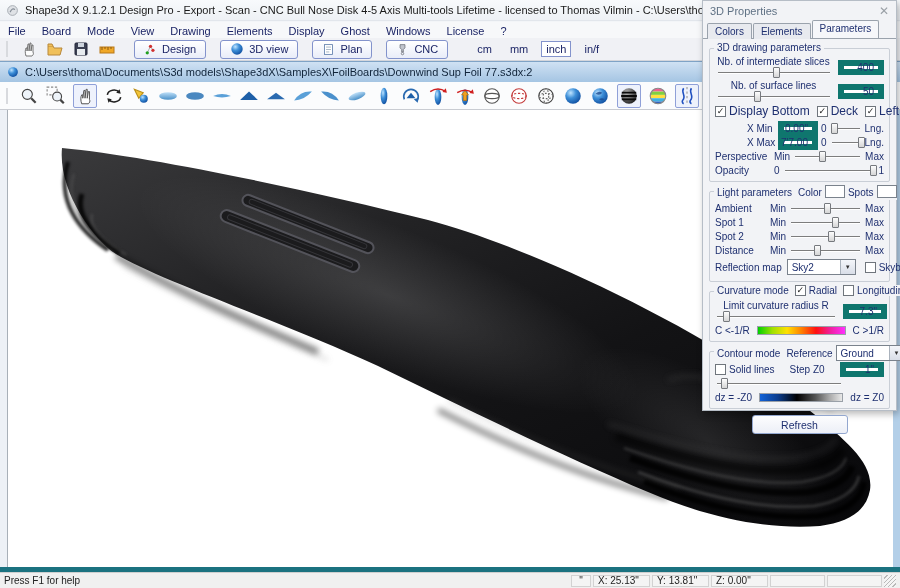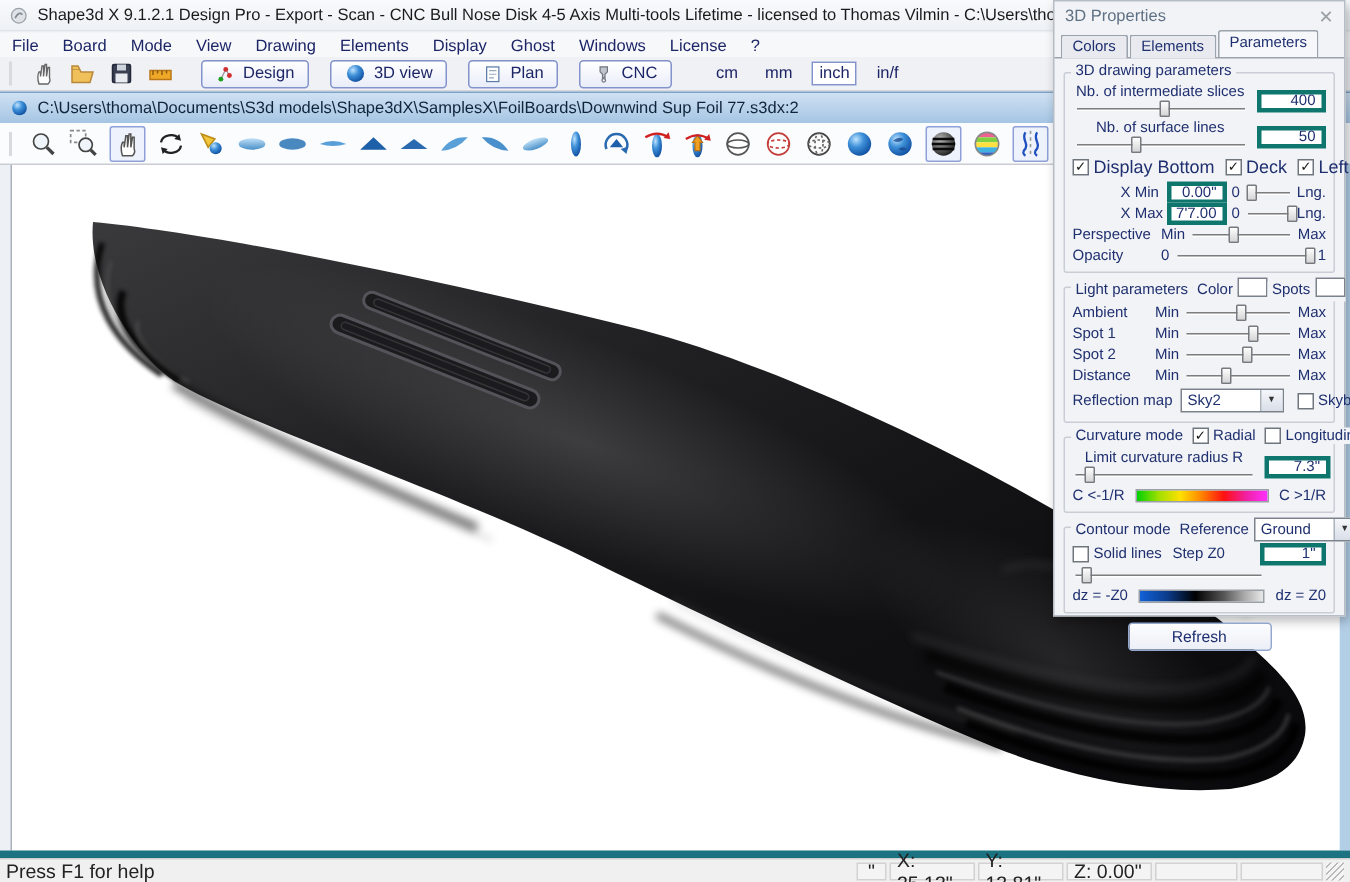--- a/index.html
+++ b/index.html
@@ -24,38 +24,38 @@
   .ti { width:20px; height:20px; display:inline-block; }
   .ibox { border:1px solid #8fa0d8; background:#eef2fc; border-radius:2px; padding:1px; display:inline-flex; }
 
   
   .frame-left { position:absolute; left:0; top:110px; width:8px; height:457px; background:#edf1f6; border-right:1px solid #a8b0b8; }
   .frame-right { position:absolute; left:893px; top:110px; width:7px; height:457px; background:#b3cfe8; }
   .viewport { position:absolute; left:8px; top:110px; width:885px; height:457px; background:#ffffff; }
   .teal-strip { position:absolute; left:0; top:567px; width:900px; height:5px; background:#1b7280; }
 
   
-  .statusbar { position:absolute; left:0; top:572px; width:900px; height:16px; background:#f0f0f0; border-top:1px solid #cfcfcf; display:flex; align-items:center; font-size:13px; color:#222; padding:0 4px; }
+  .statusbar { position:absolute; left:0; top:572px; width:900px; height:16px; background:#f0f0f0; border-top:1px solid #cfcfcf; display:flex; align-items:center; font-size:10px; color:#222; padding:0 4px; }
   .scell { border:1px solid #d2d2d2; height:12px; display:flex; align-items:center; padding:0 4px; margin-left:2px; background:#f4f4f4; }
   .sgrip { width:12px; height:12px; margin-left:2px; background:repeating-linear-gradient(135deg,#f4f4f4 0 2px,#b9b9b9 2px 3px); }
 
   
   .panel { position:absolute; left:702px; top:0; width:195px; height:411px; background:#f2f3f6; border:1px solid #b6bdc6; box-shadow:2px 3px 7px rgba(0,0,0,.28); z-index:20; color:#1f3070; font-size:10px; }
   .phead { height:20px; display:flex; align-items:center; padding:0 7px; color:#5f7184; font-size:11px; }
   .pclose { margin-left:auto; color:#9aa0a6; font-size:12px; }
   .tabs { display:flex; align-items:flex-end; padding:0 4px; border-bottom:1px solid #9aa2ac; height:18px; }
   .tab { border:1px solid #9aa2ac; border-bottom:none; background:#e8eaef; padding:2px 7px 2px; margin-right:1px; border-radius:2px 2px 0 0; position:relative; top:1px; }
   .tab.active { background:#f6f7fa; padding-bottom:4px; z-index:2; top:0; }
   .grp { position:relative; border:1px solid #c9ced6; border-radius:2px; margin:9px 6px 0; padding:7px 5px 4px; }
   .grp-head { position:absolute; top:-7px; left:4px; right:4px; display:flex; align-items:center; justify-content:space-between; pointer-events:none; }
   .grp-head > * { background:#f2f3f6; padding:0 3px; pointer-events:auto; white-space:nowrap; }
   .prow { display:flex; align-items:center; gap:3px; height:14px; white-space:nowrap; }
   .dual { display:flex; align-items:center; gap:6px; margin-bottom:2px; }
   .col { flex:1; display:flex; flex-direction:column; align-items:center; }
-  .inp { background:#fff; border:3px solid #0f766e; height:15px; min-width:40px; display:flex; align-items:center; justify-content:flex-end; padding:0 4px; color:#1f3070; }
+  .inp { background:#fff; border:6px solid #0f766e; height:15px; min-width:40px; display:flex; align-items:center; justify-content:flex-end; padding:0 4px; color:#1f3070; }
   .w46 { width:46px; } .w40 { width:40px; min-width:40px; } .w44 { width:44px; min-width:44px; }
   .lbl28 { width:28px;margin-left:32px; } .lbl56 { width:56px; } .lbl52 { width:52px; }
   .fs9 { font-size:12px; }
   .sld { position:relative; flex:1; height:11px; }
   .sld i { position:absolute; left:2px; right:2px; top:5px; height:1px; background:#7d7d7d; box-shadow:0 1px 0 #fff; }
   .sld b { position:absolute; top:0; width:7px; height:11px; background:linear-gradient(#fdfdfd,#d5d5d5); border:1px solid #76797e; border-radius:1px; margin-left:-3px; }
   .cb { width:11px; height:11px; background:#fff; border:1px solid #6f757c; display:inline-flex; align-items:center; justify-content:center; font-size:9px; color:#1a1a1a; line-height:1; flex:none; }
   .swatch { width:20px; height:13px; background:#fff; border:1px solid #7a828c; padding:0; }
   .selbox { display:inline-flex; align-items:center; border:1px solid #7a828c; background:#fff; height:16px; }
   .selbox .val { padding:0 4px; min-width:52px; }
@@ -531,21 +531,21 @@
         <span>Reference</span>
         <span class="selbox">
           <span class="val">Ground</span>
           <span class="selarr">▼</span>
         </span>
       </span>
     </div>
     <div class="prow" style="margin-top:2px">
       <span class="cb"></span>
       <span>Solid lines</span>
-      <span style="margin-left:4px">Step Z0</span>
+      <span style="margin-left:12px">Step Z0</span>
       <div class="inp w44" style="margin-left:auto">1"</div>
     </div>
     <div class="prow">
       <div class="sld" style="width:128px;flex:none">
           <i></i>
           <b style="left:7%"></b>
         </div>
     </div>
     <div class="prow">
       <span>dz = -Z0</span>

